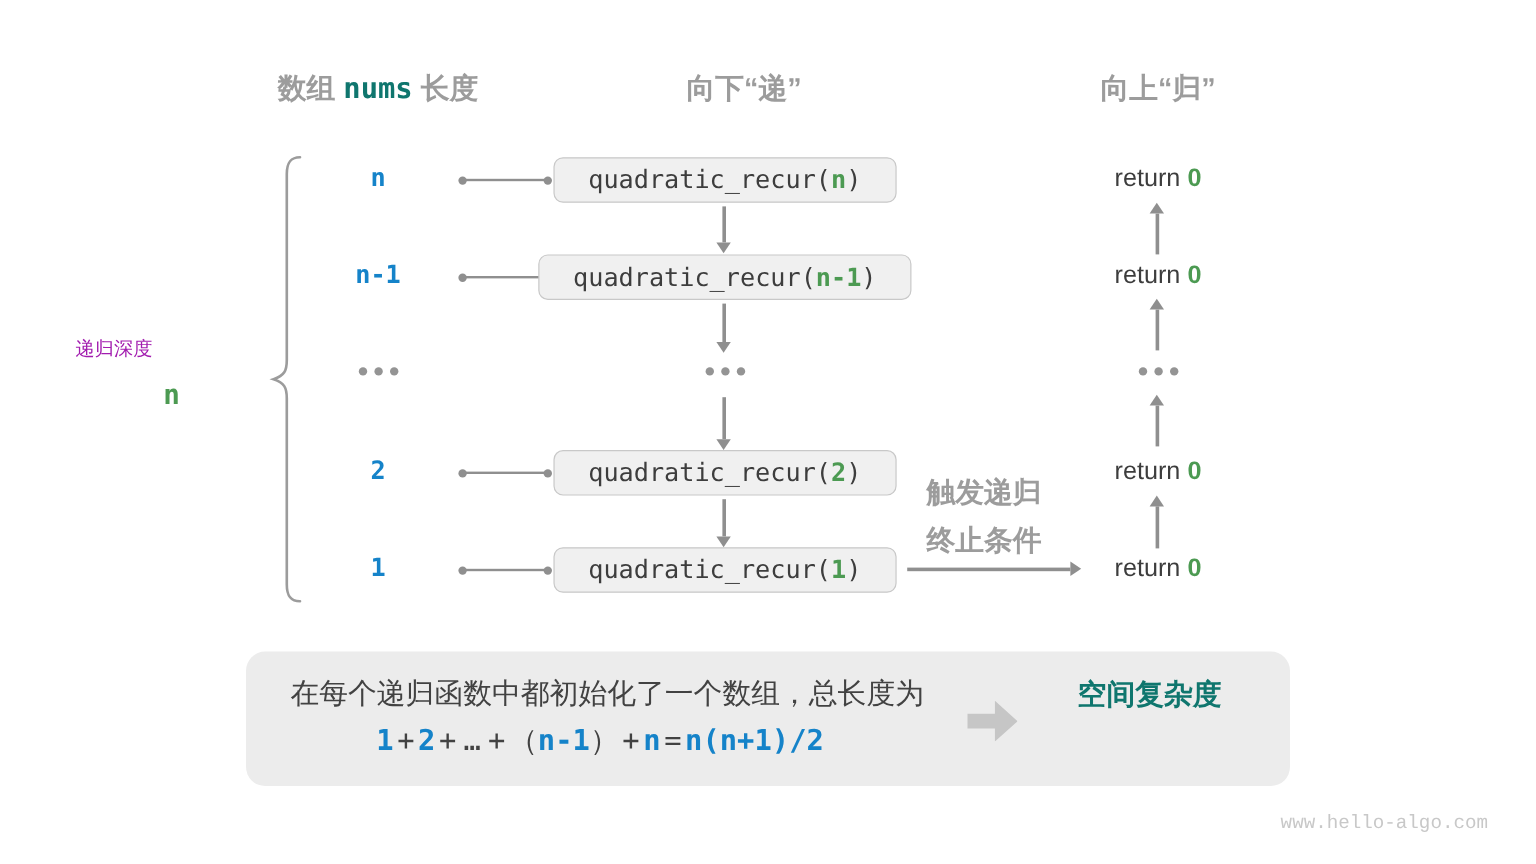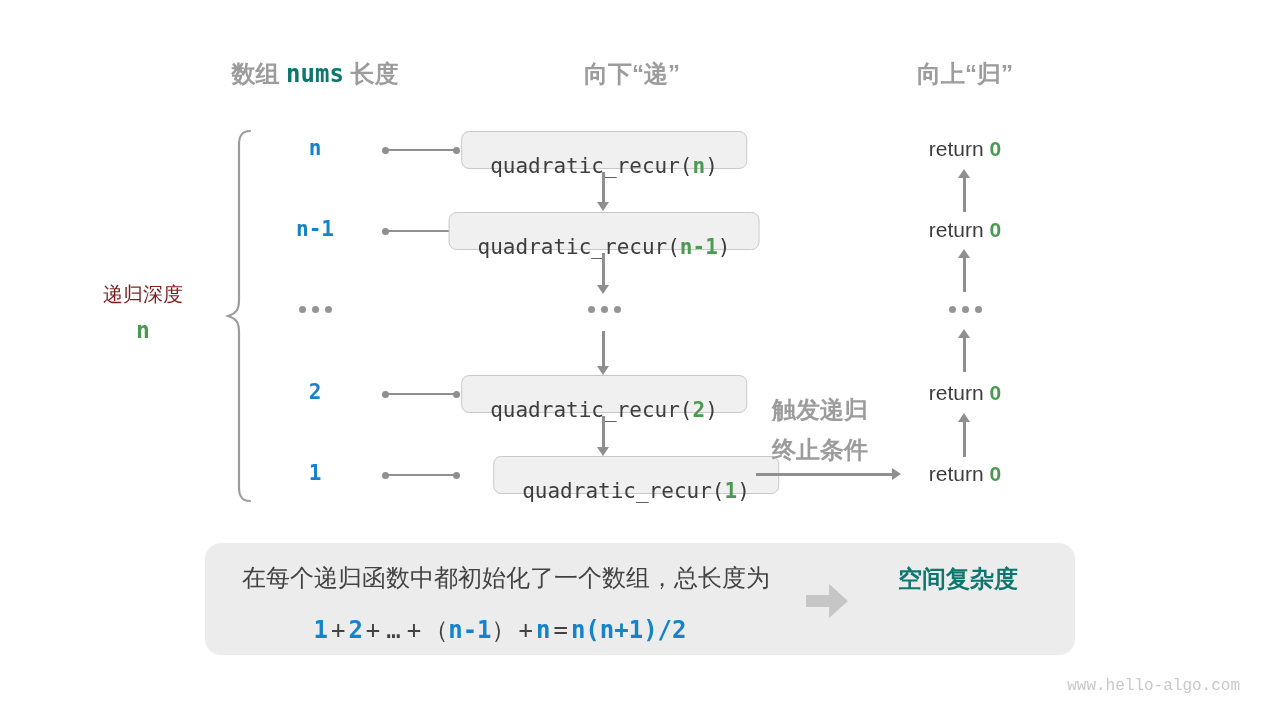--- a/index.html
+++ b/index.html
@@ -7,42 +7,42 @@
           font-family:"Liberation Sans",sans-serif;overflow:hidden;}
 
   
   .hdr{position:absolute;top:58px;width:280px;text-align:center;
        font-size:24px;font-weight:bold;color:#9c9c9c;white-space:nowrap;}
   .hdr .code-blue{font-family:"DejaVu Sans Mono","Liberation Mono",monospace;
        color:#0f766e;font-weight:bold;}
 
   
   .brace-svg{position:absolute;left:224px;top:128px;}
-  .depth-label{position:absolute;left:63px;top:281px;width:160px;text-align:center;
-       font-size:20px;color:#7f1d1d;}
+  .depth-label{position:absolute;left:63px;top:281px;width:160px;
+       font-size:16px;color:#a21caf;}
   .depth-n{position:absolute;left:63px;top:317px;width:160px;text-align:center;
        font-size:23px;font-weight:bold;color:#4c9a52;
        font-family:"DejaVu Sans Mono","Liberation Mono",monospace;}
 
   
   .len-label{position:absolute;left:255px;width:120px;text-align:center;
        font-size:21px;font-weight:bold;color:#1583c9;
        font-family:"DejaVu Sans Mono","Liberation Mono",monospace;}
 
   
   .connector{position:absolute;left:386px;width:70px;height:2px;background:#8f8f8f;}
   .connector::before,.connector::after{content:"";position:absolute;top:-2.5px;
        width:7px;height:7px;border-radius:50%;background:#8f8f8f;}
   .connector::before{left:-4px;}
   .connector::after{right:-4px;}
 
   
   .cbox{position:absolute;left:604px;transform:translateX(-50%);height:38px;
        line-height:36px;background:#f0f0f0;border:1.5px solid #c8c8c8;
-       border-radius:8px;padding:16px 28px;font-size:21px;color:#3d3d3d;
+       border-radius:8px;padding:0 28px;font-size:21px;color:#3d3d3d;
        white-space:nowrap;box-sizing:border-box;
        font-family:"DejaVu Sans Mono","Liberation Mono",monospace;}
   .green{color:#4c9a52;font-weight:bold;}
 
   
   .ret{position:absolute;left:895px;width:140px;text-align:center;font-size:21px;
        color:#3d3d3d;white-space:nowrap;
        font-family:Liberation Sans, sans-serif;}
 
   
@@ -65,21 +65,21 @@
 
   
   .note-line{position:absolute;left:745px;width:150px;text-align:center;
        font-size:24px;font-weight:bold;color:#9c9c9c;white-space:nowrap;}
 
   
   .sumbox{position:absolute;left:205px;top:543px;width:870px;height:112px;
        background:#ececec;border-radius:16px;}
   .sum-line1{position:absolute;left:230px;top:562px;width:540px;text-align:right;
        font-size:24px;color:#424242;white-space:nowrap;}
-  .formula{position:absolute;left:230px;top:614px;width:540px;text-align:center;
+  .formula{position:absolute;left:230px;top:601px;width:540px;text-align:center;
        font-size:24px;font-weight:bold;color:#1583c9;white-space:nowrap;
        font-family:"DejaVu Sans Mono","Liberation Mono",monospace;}
   .formula .op{color:#424242;font-weight:normal;margin:0 3px;}
   .formula .paren{color:#424242;font-weight:normal;}
   .blockarrow{position:absolute;left:806px;top:584px;width:42px;height:34px;
        background:#c6c6c6;
        clip-path:polygon(0 32%,55% 32%,55% 0,100% 50%,55% 100%,55% 68%,0 68%);}
   .sum-title{position:absolute;left:852px;top:563px;width:212px;text-align:center;
        font-size:24px;font-weight:bold;color:#0f766e;white-space:nowrap;}
   .sum-value{position:absolute;left:852px;top:601px;width:212px;text-align:center;
@@ -94,21 +94,21 @@
 </head>
 <body>
 
 <div class="canvas">
 
   <div class="hdr" style="left:175px;">
     <span>数组</span>
     <span class="code-blue">nums</span>
     <span>长度</span>
   </div>
-  <div class="hdr" style="left:492px;">向下“递”</div>
+  <div class="hdr" style="left:480px;">向下“递”</div>
   <div class="hdr" style="left:825px;">向上“归”</div>
 
   <svg class="brace-svg" width="32" height="376" viewBox="0 0 32 376">
     <path d="M 26 3 C 17 3 15 9 15 17 L 15 172 C 15 181 13 185 4 188 C 13 191 15 195 15 204 L 15 359 C 15 367 17 373 26 373" fill="none" stroke="#9c9c9c" stroke-width="2.2" stroke-linecap="round"></path>
   </svg>
   <div class="depth-label">递归深度</div>
   <div class="depth-n">n</div>
 
   <div class="len-label" style="top:136px;">n</div>
   <div class="connector" style="top:149px;"></div>
@@ -148,21 +148,21 @@
   <div class="connector" style="top:393px;"></div>
   <div class="cbox" style="top:375px;">
     <span>quadratic_recur(</span><span class="green">2</span><span>)</span>
   </div>
   <div class="ret" style="top:381px;">
     <span>return</span> <span class="green">0</span>
   </div>
 
   <div class="len-label" style="top:461px;">1</div>
   <div class="connector" style="top:474px;"></div>
-  <div class="cbox" style="top:456px;margin-left:32px;">
+  <div class="cbox" style="top:456px;">
     <span>quadratic_recur(</span><span class="green">1</span><span>)</span>
   </div>
   <div class="ret" style="top:462px;">
     <span>return</span> <span class="green">0</span>
   </div>
 
   <div class="arr-v down" style="top:172px;height:30px;"></div>
   <div class="arr-v down" style="top:253px;height:32px;"></div>
   <div class="arr-v down" style="top:331px;height:35px;"></div>
   <div class="arr-v down" style="top:416px;height:31px;"></div>

